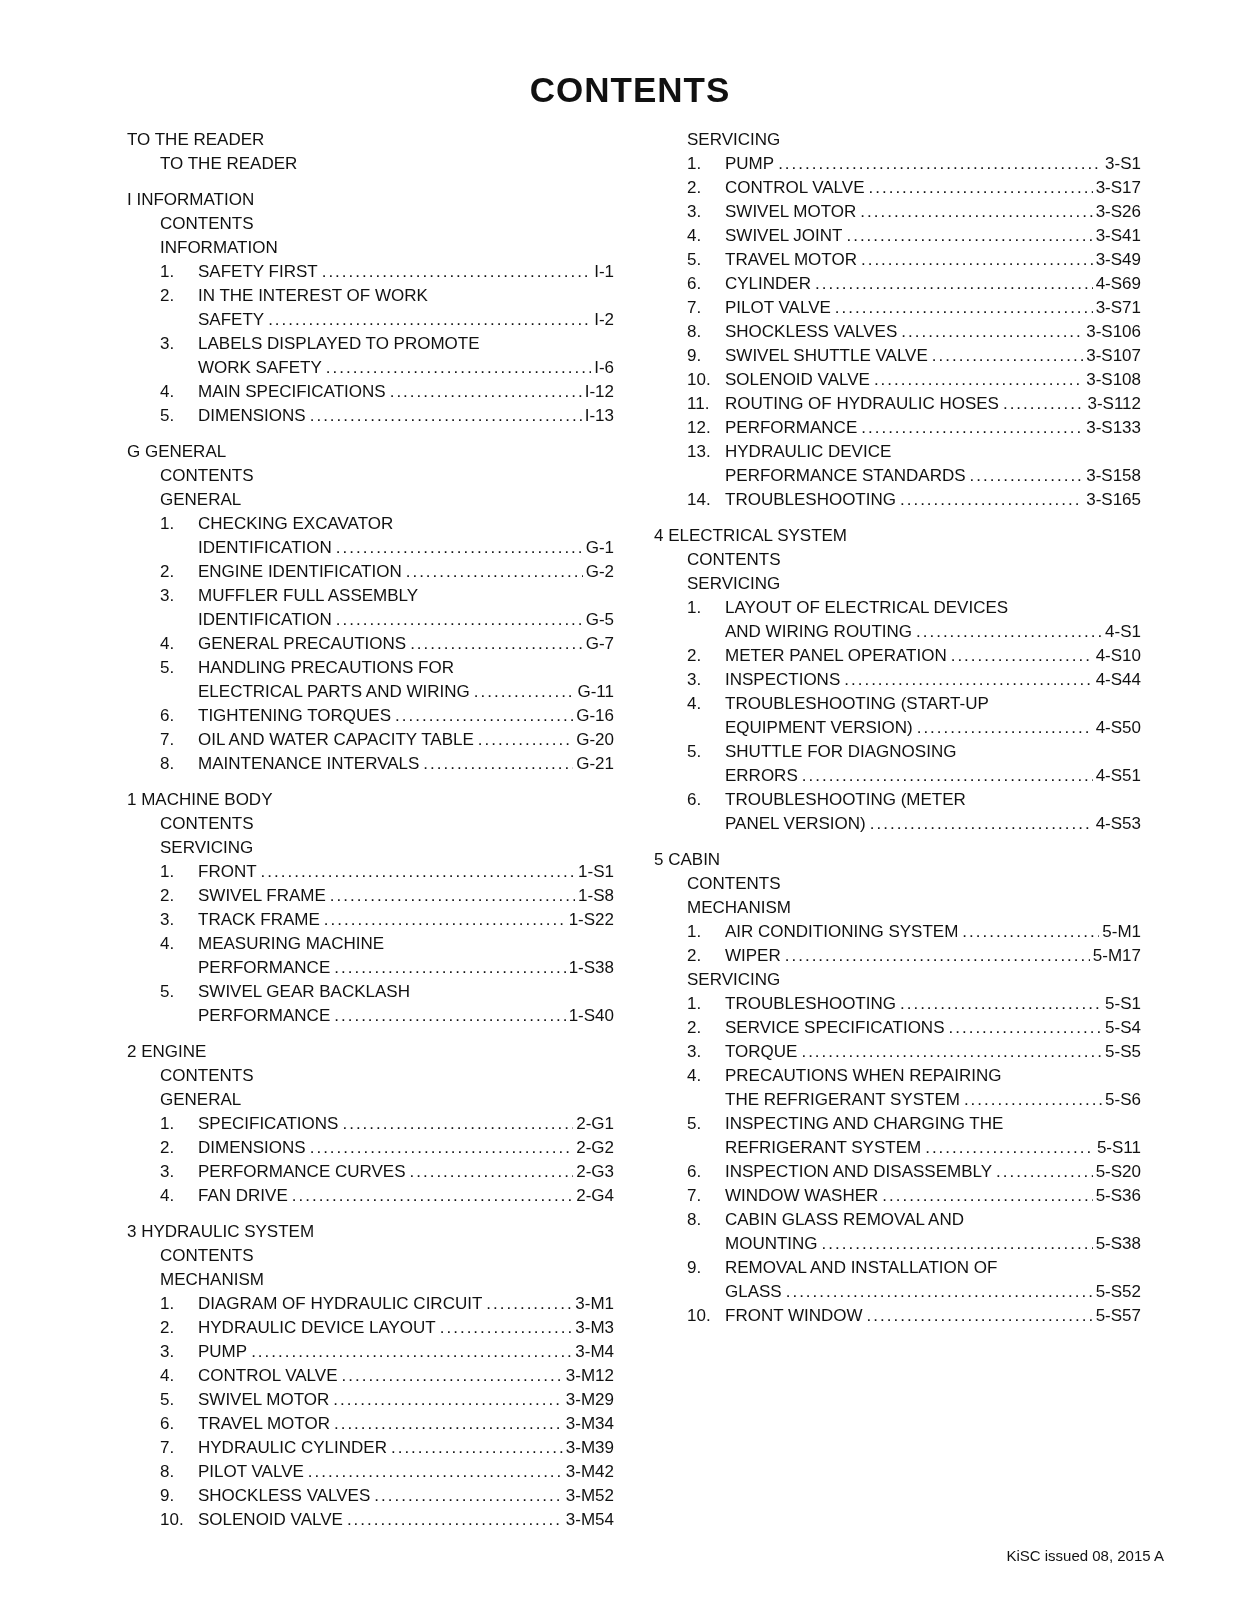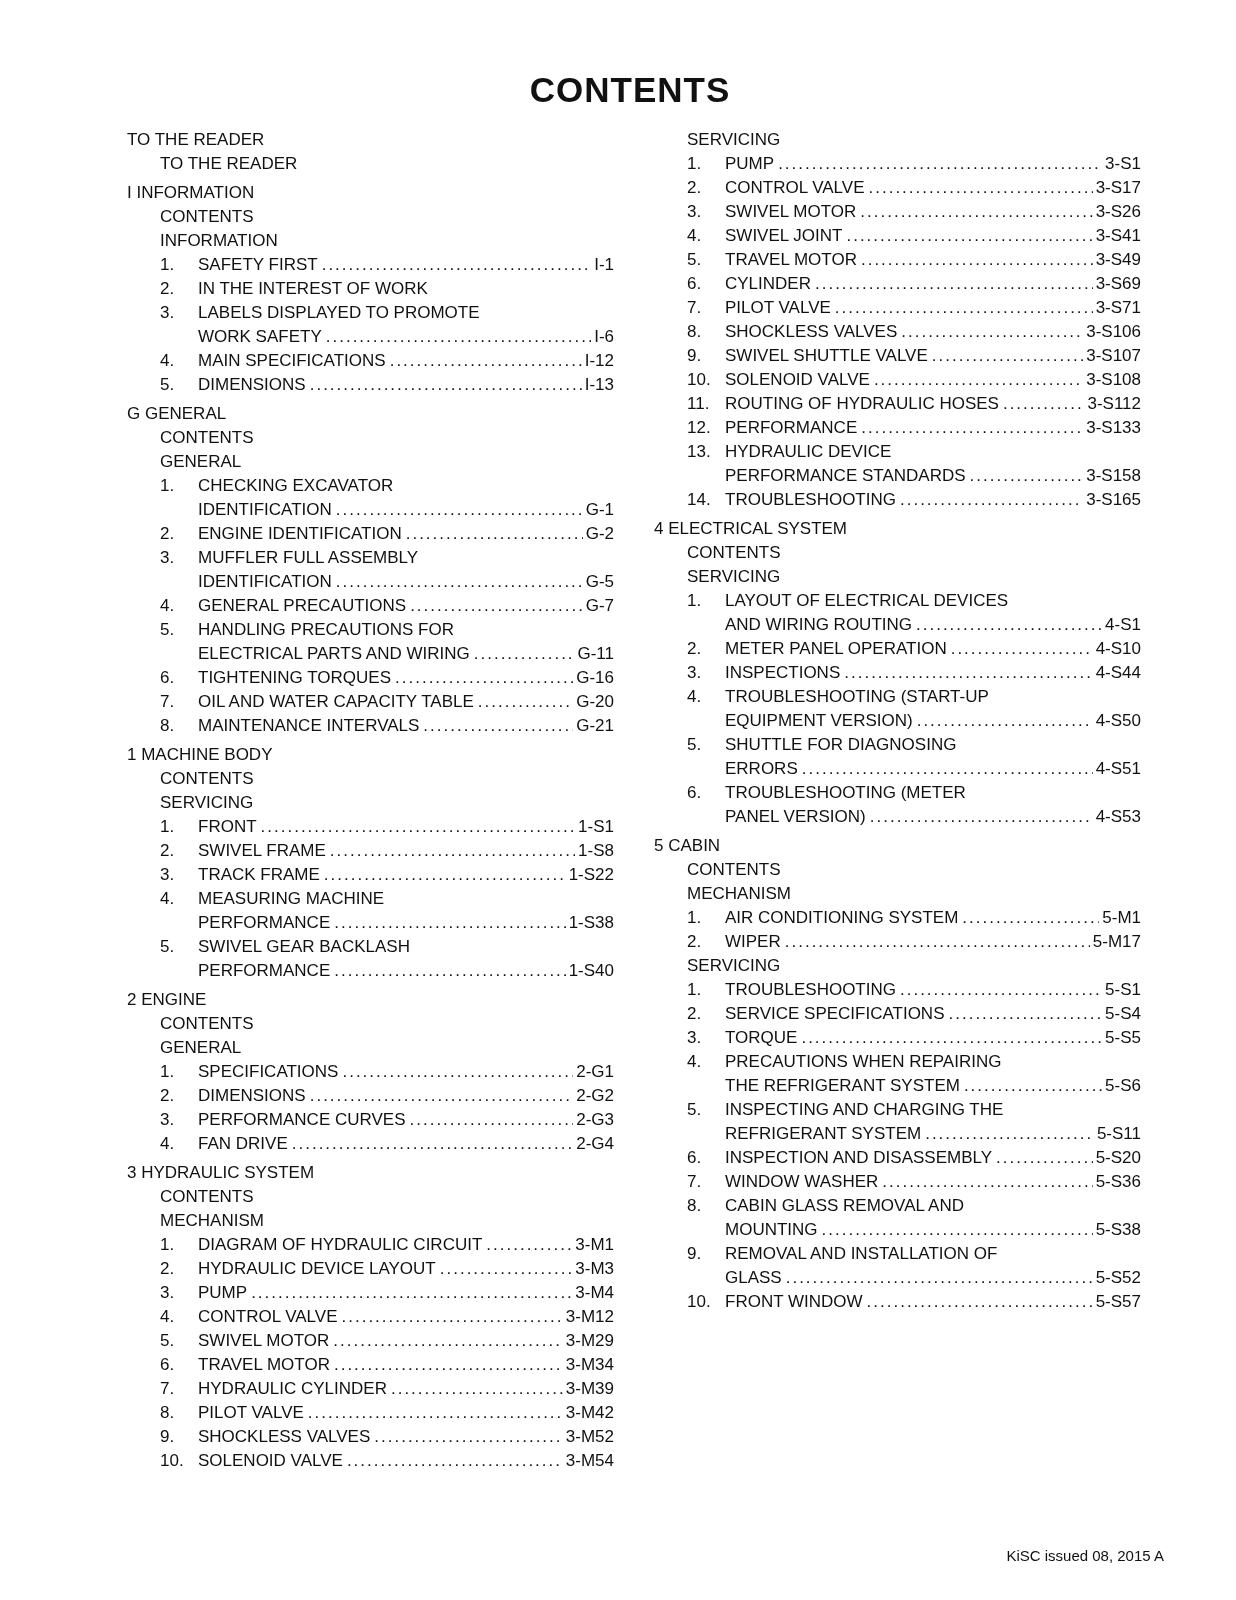--- a/index.html
+++ b/index.html
@@ -29,21 +29,21 @@
     gap: 40px;
     width: 1006px;
     align-items: flex-start;
   }
   .col {
     flex: 0 0 487px;
     width: 487px;
     font-size: 17px;
     line-height: 24px;
   }
-  .heading { margin-top: 5px; }
+  .heading { margin-top: 12px; }
   .col > .heading:first-child { margin-top: 0; }
   .sub { margin-left: 33px; }
   .entry { display: flex; margin-left: 33px; }
   .num { flex: 0 0 38px; }
   .entry-body { flex: 1 1 auto; min-width: 0; }
   .line { display: flex; align-items: baseline; }
   .text { white-space: nowrap; }
   .leader {
     flex: 1 1 auto;
     overflow: hidden;
@@ -86,20 +86,25 @@
               <span class="page-ref">I-1</span>
             </div>
           </div>
         </div>
         <div class="entry">
           <span class="num">2.</span>
           <div class="entry-body">
             <div class="line">
               <span class="text">IN THE INTEREST OF WORK</span>
             </div>
+            <div class="line">
+              <span class="text">SAFETY</span>
+              <span class="leader"></span>
+              <span class="page-ref">I-2</span>
+            </div>
           </div>
         </div>
         <div class="entry">
           <span class="num">3.</span>
           <div class="entry-body">
             <div class="line">
               <span class="text">LABELS DISPLAYED TO PROMOTE</span>
             </div>
             <div class="line">
               <span class="text">WORK SAFETY</span>
@@ -477,21 +482,21 @@
               <span class="page-ref">3-S49</span>
             </div>
           </div>
         </div>
         <div class="entry">
           <span class="num">6.</span>
           <div class="entry-body">
             <div class="line">
               <span class="text">CYLINDER</span>
               <span class="leader"></span>
-              <span class="page-ref">3-S69</span>
+              <span class="page-ref">4-S69</span>
             </div>
           </div>
         </div>
         <div class="entry">
           <span class="num">7.</span>
           <div class="entry-body">
             <div class="line">
               <span class="text">PILOT VALVE</span>
               <span class="leader"></span>
               <span class="page-ref">3-S71</span>

